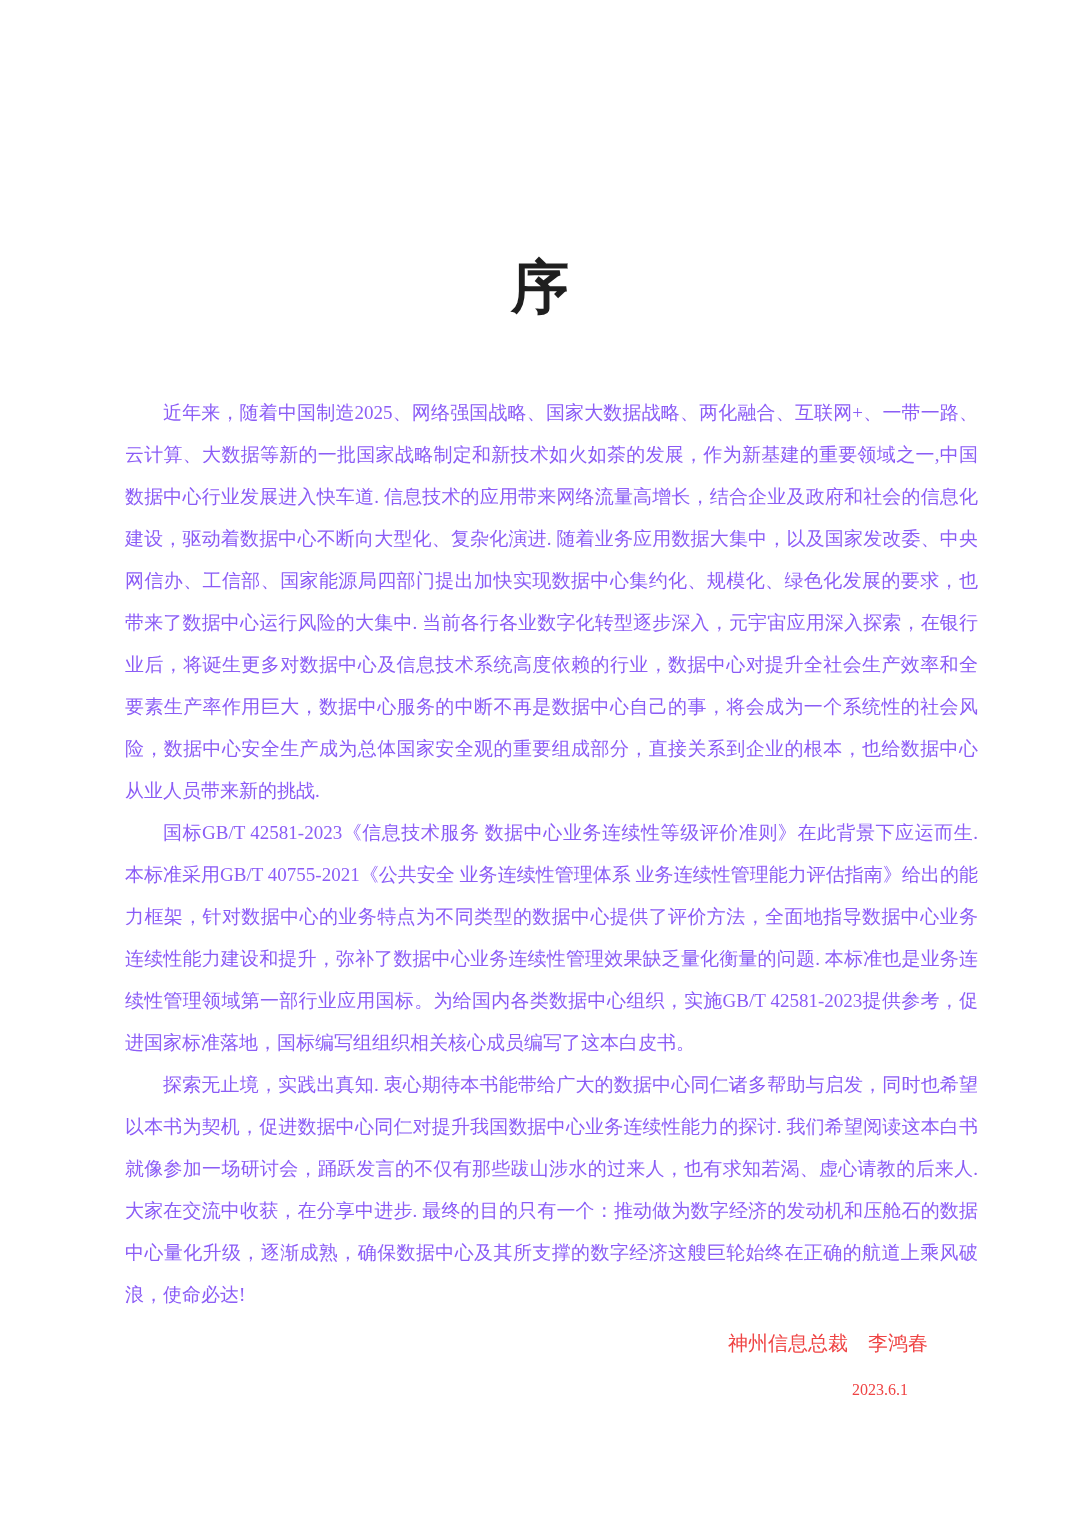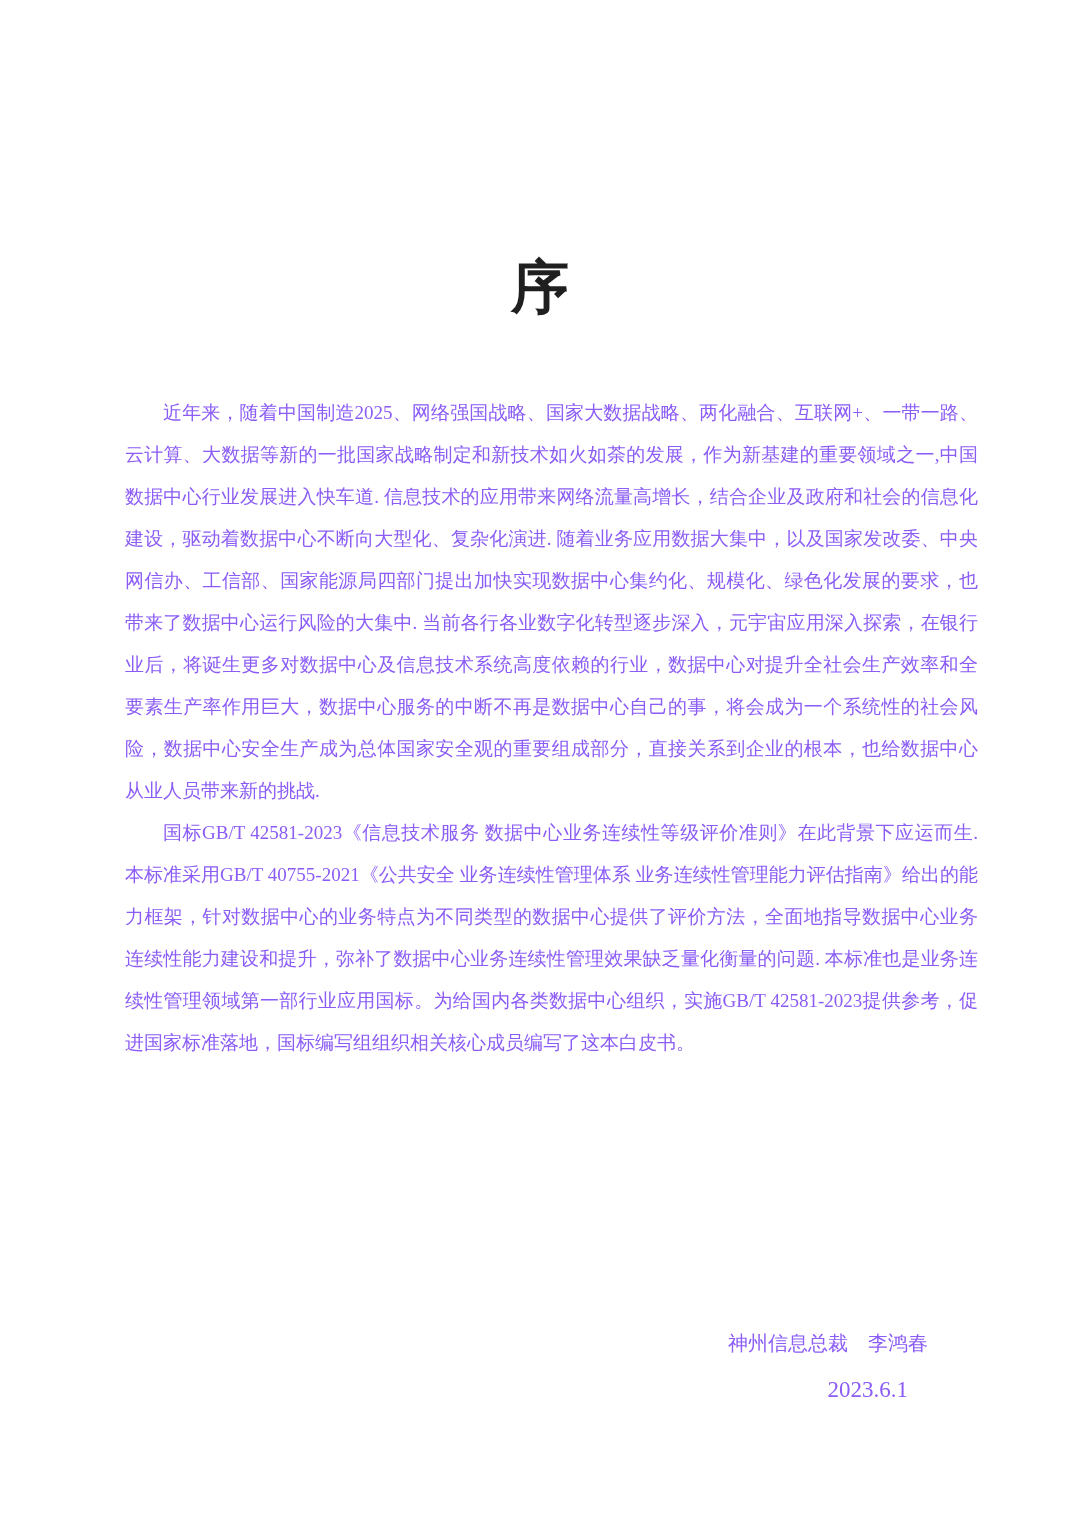--- a/index.html
+++ b/index.html
@@ -43,46 +43,47 @@
     margin: 0;
     padding: 0;
     text-indent: 2em;
     word-break: break-all;
   }
   .signature-block {
     position: absolute;
     top: 1330px;
     left: 0;
     width: 100%;
-    color: #8b5cf6;
+    color: #ef4444;
   }
   .signature-name {
     text-align: right;
     padding-right: 152px;
     font-size: 20px;
     line-height: 26px;
   }
   .signature-date {
     text-align: right;
     padding-right: 172px;
-    font-size: 23px;
+    font-size: 16px;
     line-height: 24px;
     margin-top: 22px;
   }
 </style>
 </head>
 <body>
 
 <div class="page">
 
   <h1 class="page-title">序</h1>
 
   <div class="preface-body">
     <p class="preface-paragraph">近年来，随着中国制造2025、网络强国战略、国家大数据战略、两化融合、互联网+、一带一路、云计算、大数据等新的一批国家战略制定和新技术如火如荼的发展，作为新基建的重要领域之一,中国数据中心行业发展进入快车道. 信息技术的应用带来网络流量高增长，结合企业及政府和社会的信息化建设，驱动着数据中心不断向大型化、复杂化演进. 随着业务应用数据大集中，以及国家发改委、中央网信办、工信部、国家能源局四部门提出加快实现数据中心集约化、规模化、绿色化发展的要求，也带来了数据中心运行风险的大集中. 当前各行各业数字化转型逐步深入，元宇宙应用深入探索，在银行业后，将诞生更多对数据中心及信息技术系统高度依赖的行业，数据中心对提升全社会生产效率和全要素生产率作用巨大，数据中心服务的中断不再是数据中心自己的事，将会成为一个系统性的社会风险，数据中心安全生产成为总体国家安全观的重要组成部分，直接关系到企业的根本，也给数据中心从业人员带来新的挑战.</p>
     <p class="preface-paragraph">国标GB/T 42581-2023《信息技术服务 数据中心业务连续性等级评价准则》在此背景下应运而生. 本标准采用GB/T 40755-2021《公共安全 业务连续性管理体系 业务连续性管理能力评估指南》给出的能力框架，针对数据中心的业务特点为不同类型的数据中心提供了评价方法，全面地指导数据中心业务连续性能力建设和提升，弥补了数据中心业务连续性管理效果缺乏量化衡量的问题. 本标准也是业务连续性管理领域第一部行业应用国标。为给国内各类数据中心组织，实施GB/T 42581-2023提供参考，促进国家标准落地，国标编写组组织相关核心成员编写了这本白皮书。</p>
+    <p class="preface-paragraph">探索无止境，实践出真知. 衷心期待本书能带给广大的数据中心同仁诸多帮助与启发，同时也希望以本书为契机，促进数据中心同仁对提升我国数据中心业务连续性能力的探讨. 我们希望阅读这本白书就像参加一场研讨会，踊跃发言的不仅有那些跋山涉水的过来人，也有求知若渴、虚心请教的后来人. 大家在交流中收获，在分享中进步. 最终的目的只有一个：推动做为数字经济的发动机和压舱石的数据中心量化升级，逐渐成熟，确保数据中心及其所支撑的数字经济这艘巨轮始终在正确的航道上乘风破浪，使命必达!</p>
   </div>
 
   <div class="signature-block">
     <div class="signature-name">神州信息总裁　李鸿春</div>
     <div class="signature-date">2023.6.1</div>
   </div>
 
 </div>
 
 </body></html>

